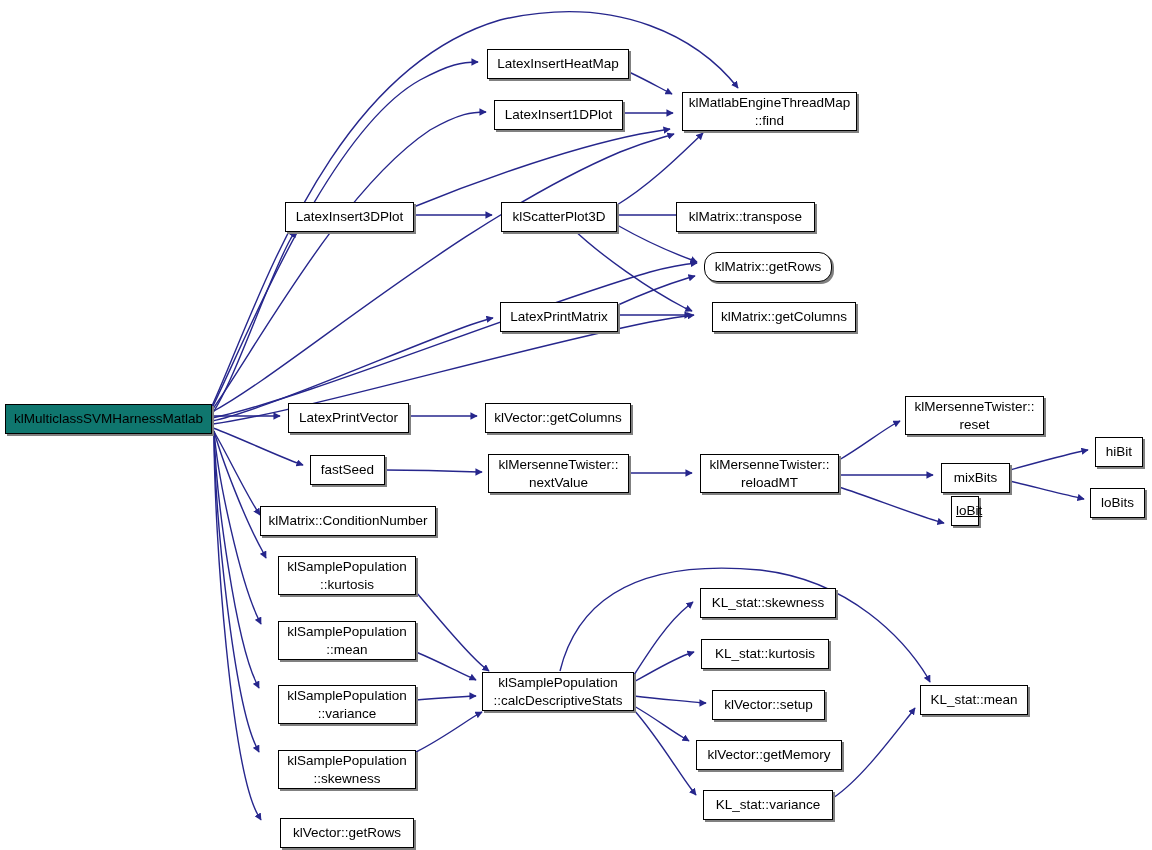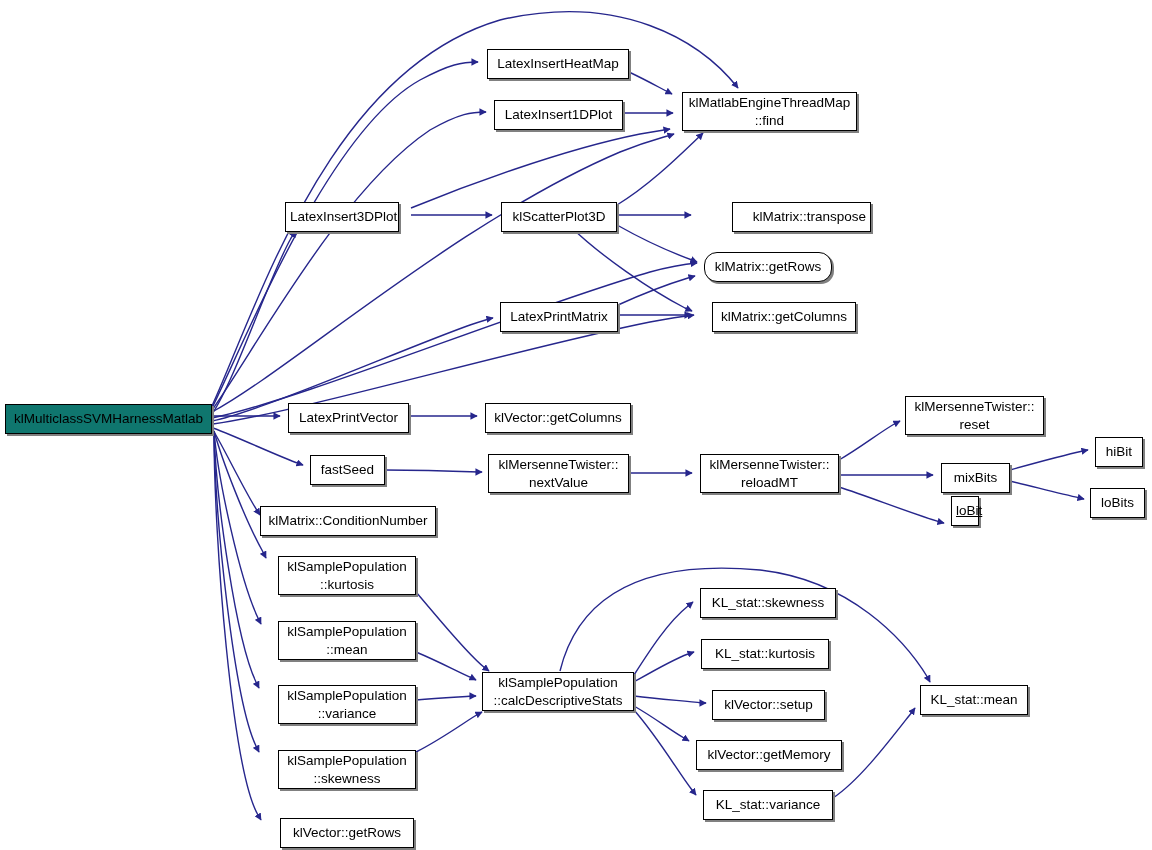--- a/index.html
+++ b/index.html
@@ -88,23 +88,23 @@
         <path d="M560,671 C580,590 650,560 760,570 C850,580 905,640 928,678 L930,682" marker-end="url(#arrow)" stroke="#26268c"></path>
         <path d="M833,798 C860,780 890,740 912,712 L915,708" marker-end="url(#arrow)" stroke="#26268c"></path>
       </g>
   </svg>
   <div id="node-layer">
       <div class="node root" style="left: 5px; top: 404px; width: 207px; height: 26px;"><span class="lbl">klMulticlassSVMHarnessMatlab</span></div>
       <div class="node" style="left: 487px; top: 49px; width: 142px; height: 26px;"><span class="lbl">LatexInsertHeatMap</span></div>
       <div class="node" style="left: 494px; top: 100px; width: 129px; height: 26px;"><span class="lbl">LatexInsert1DPlot</span></div>
       <div class="node" style="left: 682px; top: 92px; width: 175px; height: 39px;"><span class="lbl">klMatlabEngineThreadMap
 ::find</span></div>
-      <div class="node" style="left: 285px; top: 202px; width: 114px; height: 26px;"><span class="lbl">LatexInsert3DPlot</span></div>
+      <div class="node" style="left: 285px; top: 202px; width: 129px; height: 26px;"><span class="lbl">LatexInsert3DPlot</span></div>
       <div class="node" style="left: 501px; top: 202px; width: 116px; height: 26px;"><span class="lbl">klScatterPlot3D</span></div>
-      <div class="node" style="left: 732px; top: 202px; width: 139px; height: 26px; text-align: right;"><span class="lbl">klMatrix::transpose</span></div>
+      <div class="node" style="left: 676px; top: 202px; width: 139px; height: 26px;"><span class="lbl">klMatrix::transpose</span></div>
       <div class="node" style="left: 704px; top: 252px; width: 128px; height: 26px; border-radius: 13px;"><span class="lbl">klMatrix::getRows</span></div>
       <div class="node" style="left: 500px; top: 302px; width: 118px; height: 26px;"><span class="lbl">LatexPrintMatrix</span></div>
       <div class="node" style="left: 712px; top: 302px; width: 144px; height: 26px;"><span class="lbl">klMatrix::getColumns</span></div>
       <div class="node" style="left: 288px; top: 403px; width: 121px; height: 26px;"><span class="lbl">LatexPrintVector</span></div>
       <div class="node" style="left: 485px; top: 403px; width: 146px; height: 26px;"><span class="lbl">klVector::getColumns</span></div>
       <div class="node" style="left: 310px; top: 455px; width: 75px; height: 26px;"><span class="lbl">fastSeed</span></div>
       <div class="node" style="left: 488px; top: 454px; width: 141px; height: 39px;"><span class="lbl">klMersenneTwister::
 nextValue</span></div>
       <div class="node" style="left: 700px; top: 454px; width: 139px; height: 39px;"><span class="lbl">klMersenneTwister::
 reloadMT</span></div>

